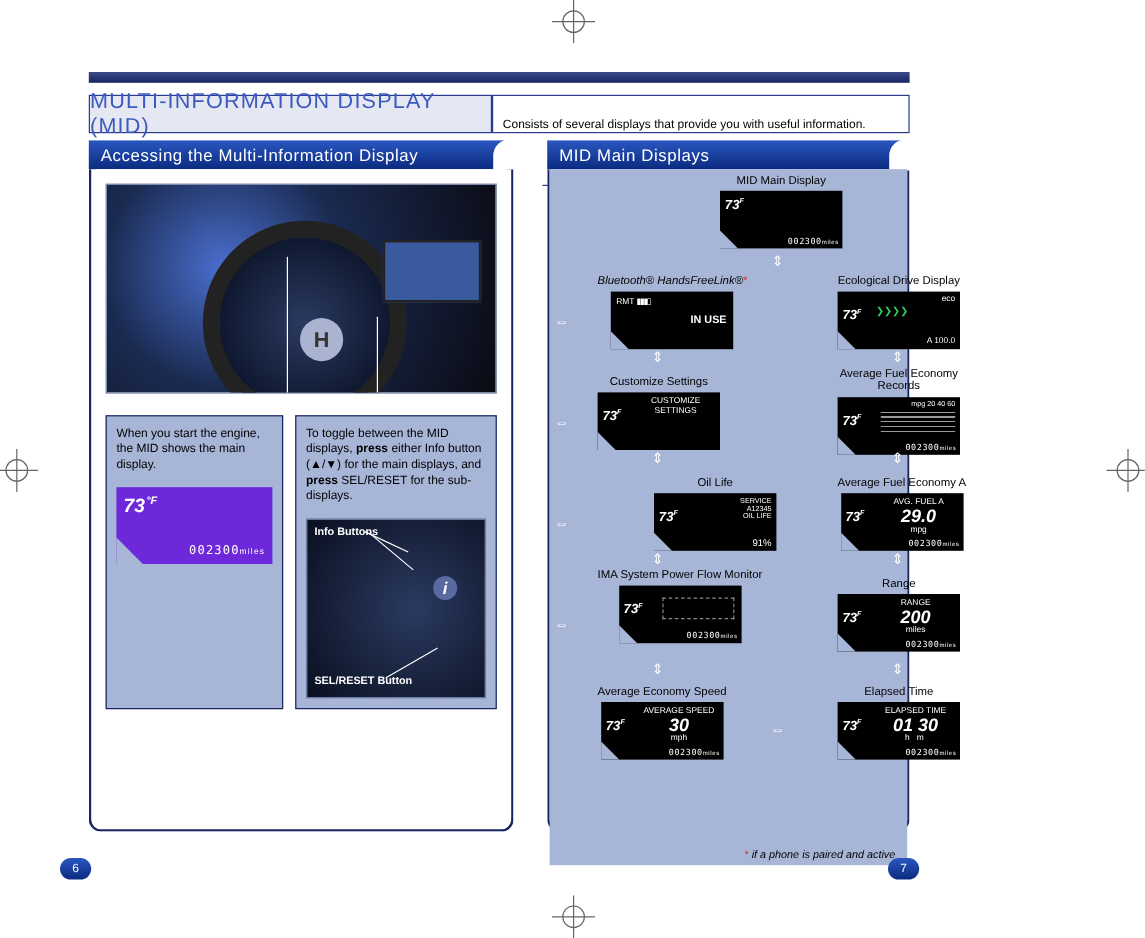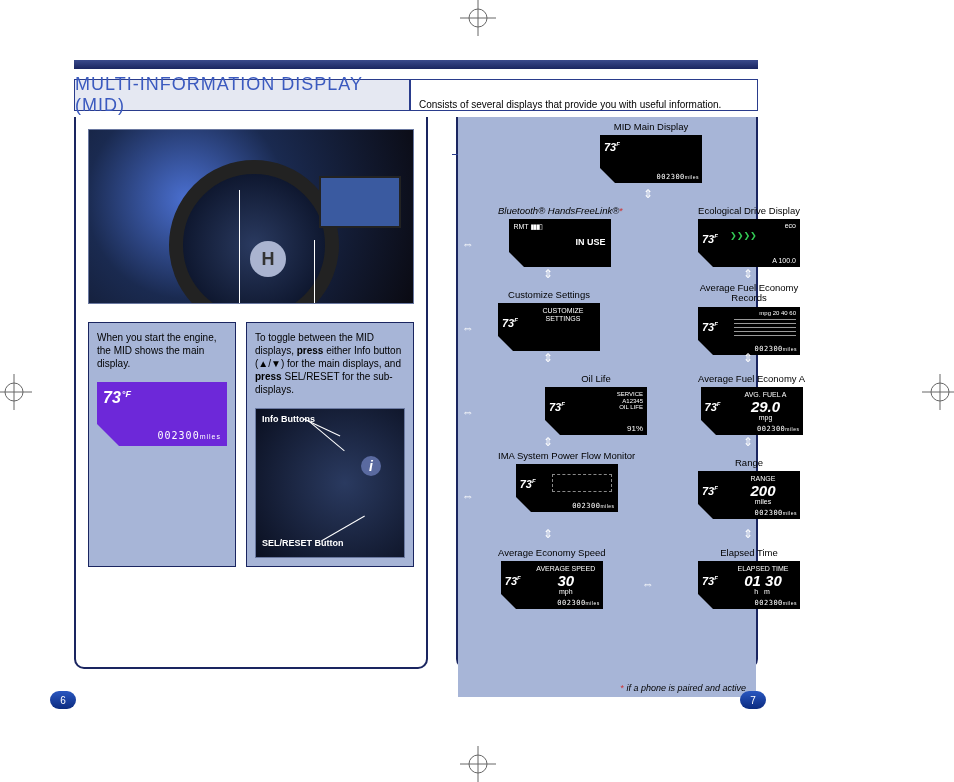--- a/index.html
+++ b/index.html
@@ -114,20 +114,23 @@
     </div>
     <div class="connector" style="height:1px; width:80px; left:394px; top:94px;"></div>
     <div class="info-box">
       <span>Consists of several displays that provide you with useful information.</span>
     </div>
   </div>
 
   <div class="columns">
 
     <div class="col col-left">
+      <div class="section-hdr">
+        <span>Accessing the Multi-Information Display</span>
+      </div>
       <div class="panel" style="height:552px; position:relative;">
 
         <div class="dashboard-photo">
           <div class="wheel">
             <div class="center">H</div>
           </div>
           <div class="nav"></div>
           <div class="callout-line" style="left:150px; top:60px; width:1px; height:115px;"></div>
           <div class="callout-line" style="left:225px; top:110px; width:1px; height:65px;"></div>
         </div>
@@ -157,20 +160,23 @@
           </div>
         </div>
 
       </div>
       <div class="page-num left">
           <span>6</span>
         </div>
     </div>
 
     <div class="col col-right">
+      <div class="section-hdr">
+        <span>MID Main Displays</span>
+      </div>
       <div class="panel" style="padding:0; height:552px;">
         <div class="mid-grid">
 
           <div class="node" style="left:142px; top:4px;">
             <div class="node-label">MID Main Display</div>
             <div class="thumb tall">
               <div class="temp"><span>73</span><span class="unit">F</span></div>
               <div class="odo"><span class="odo-num">002300</span><span class="odo-unit">miles</span></div>
               <div class="corner"></div>
             </div>

